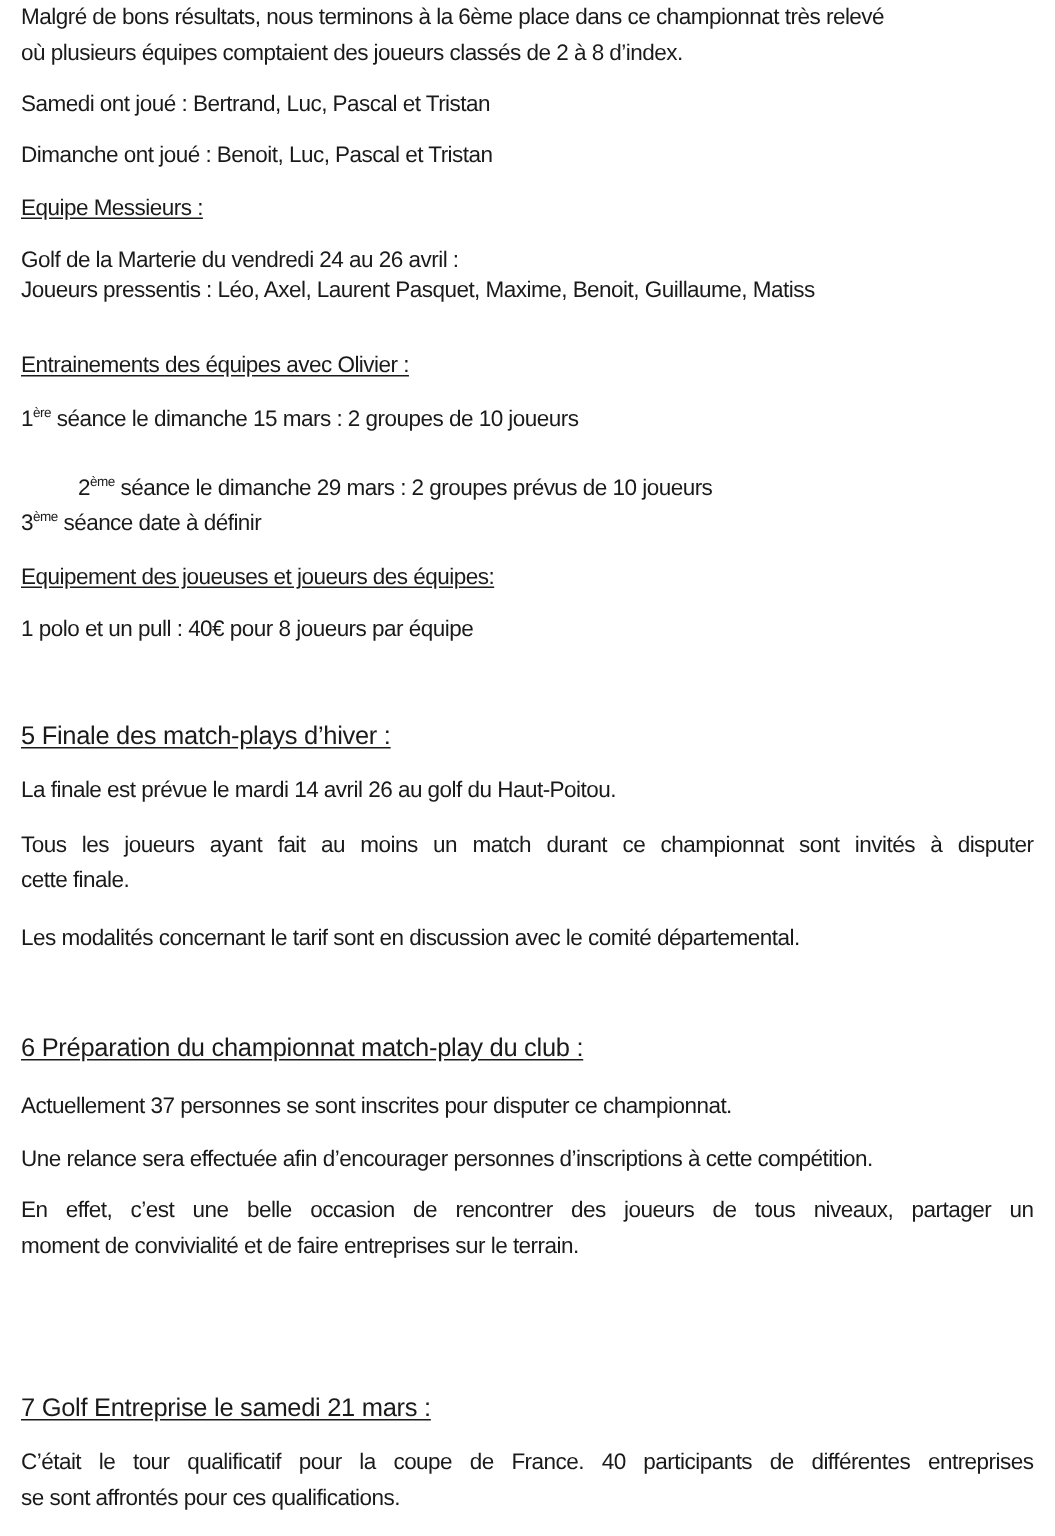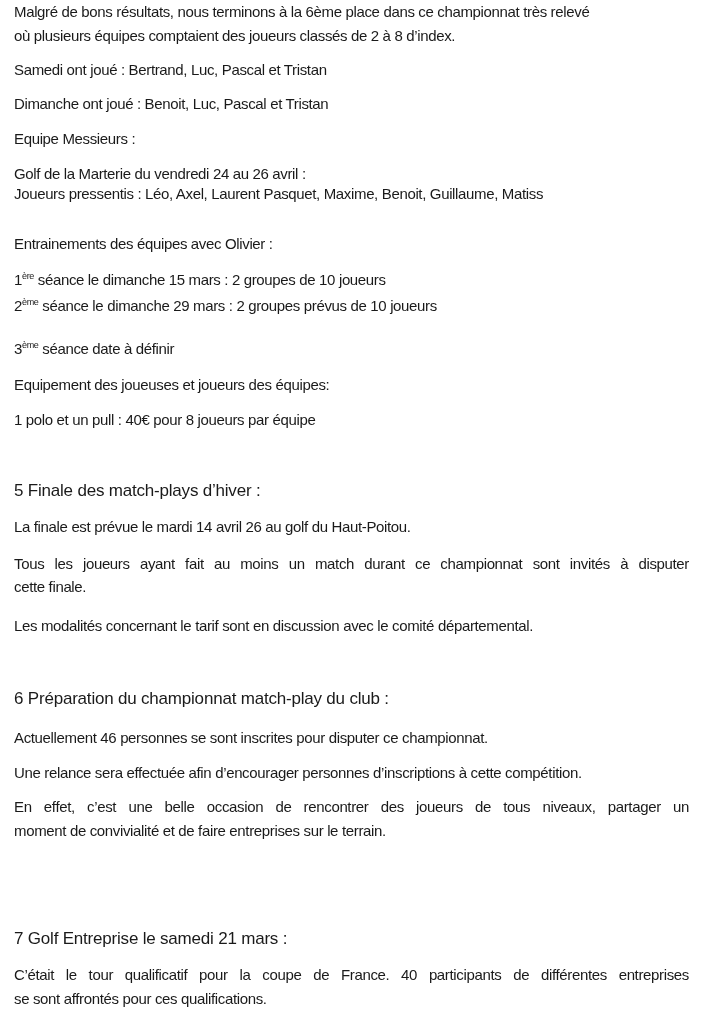--- a/index.html
+++ b/index.html
@@ -6,54 +6,54 @@
   body {
     width: 703px; height: 1024px; overflow: hidden; position: relative;
     font-family: "Liberation Sans", sans-serif;
     color: #1a1a1a;
   }
   .ln {
     position: absolute; left: 14px; white-space: nowrap;
     font-size: 15px; line-height: 20px;
     letter-spacing: -0.35px;
   }
-  .u { text-underline-offset: 2px; }
+  .u { text-decoration: underline; text-underline-offset: 2px; }
   .h { font-size: 17px; letter-spacing: -0.2px; }
   sup { font-size: 9px; vertical-align: 6px; line-height: 0; }
   .just { width: 675px; text-align: justify; text-align-last: justify; white-space: normal; }
 </style>
 </head>
 <body>
 
 <div>
   <div class="ln" style="top:2px;">Malgré de bons résultats, nous terminons à la 6ème place dans ce championnat très relevé</div>
   <div class="ln" style="top:26px;">où plusieurs équipes comptaient des joueurs classés de 2 à 8 d’index.</div>
   <div class="ln" style="top:60px;">Samedi ont joué : Bertrand, Luc, Pascal et Tristan</div>
   <div class="ln" style="top:94px;">Dimanche ont joué : Benoit, Luc, Pascal et Tristan</div>
 
   <div class="ln u" style="top:129px;">Equipe Messieurs :</div>
   <div class="ln" style="top:164px;">Golf de la Marterie du vendredi 24 au 26 avril :</div>
   <div class="ln" style="top:184px;">Joueurs pressentis : Léo, Axel, Laurent Pasquet, Maxime, Benoit, Guillaume, Matiss</div>
 
   <div class="ln u" style="top:234px;">Entrainements des équipes avec Olivier :</div>
   <div class="ln" style="top:270px;"><span>1</span><sup>ère</sup><span> séance le dimanche 15 mars : 2 groupes de 10 joueurs</span></div>
-  <div class="ln" style="top:296px;"><span>2</span><sup>ème</sup><span> séance le dimanche 29 mars : 2 groupes prévus de 10 joueurs</span></div>
+  <div class="ln" style="top:316px;margin-left:38px;"><span>2</span><sup>ème</sup><span> séance le dimanche 29 mars : 2 groupes prévus de 10 joueurs</span></div>
   <div class="ln" style="top:339px;"><span>3</span><sup>ème</sup><span> séance date à définir</span></div>
 
   <div class="ln u" style="top:375px;">Equipement des joueuses et joueurs des équipes:</div>
   <div class="ln" style="top:410px;">1 polo et un pull : 40€ pour 8 joueurs par équipe</div>
 
   <div class="ln u h" style="top:481px;">5 Finale des match-plays d’hiver :</div>
   <div class="ln" style="top:517px;">La finale est prévue le mardi 14 avril 26 au golf du Haut-Poitou.</div>
   <div class="ln just" style="top:554px;">Tous les joueurs ayant fait au moins un match durant ce championnat sont invités à disputer</div>
   <div class="ln" style="top:577px;">cette finale.</div>
   <div class="ln" style="top:616px;">Les modalités concernant le tarif sont en discussion avec le comité départemental.</div>
 
   <div class="ln u h" style="top:689px;">6 Préparation du championnat match-play du club :</div>
-  <div class="ln" style="top:728px;">Actuellement 46 personnes se sont inscrites pour disputer ce championnat.</div>
+  <div class="ln" style="top:728px;">Actuellement 37 personnes se sont inscrites pour disputer ce championnat.</div>
   <div class="ln" style="top:763px;">Une relance sera effectuée afin d’encourager personnes d’inscriptions à cette compétition.</div>
   <div class="ln just" style="top:797px;">En effet, c’est une belle occasion de rencontrer des joueurs de tous niveaux, partager un</div>
   <div class="ln" style="top:821px;">moment de convivialité et de faire entreprises sur le terrain.</div>
 
   <div class="ln u h" style="top:929px;">7 Golf Entreprise le samedi 21 mars :</div>
   <div class="ln just" style="top:965px;">C’était le tour qualificatif pour la coupe de France. 40 participants de différentes entreprises</div>
   <div class="ln" style="top:989px;">se sont affrontés pour ces qualifications.</div>
 </div>
 
 </body></html>

